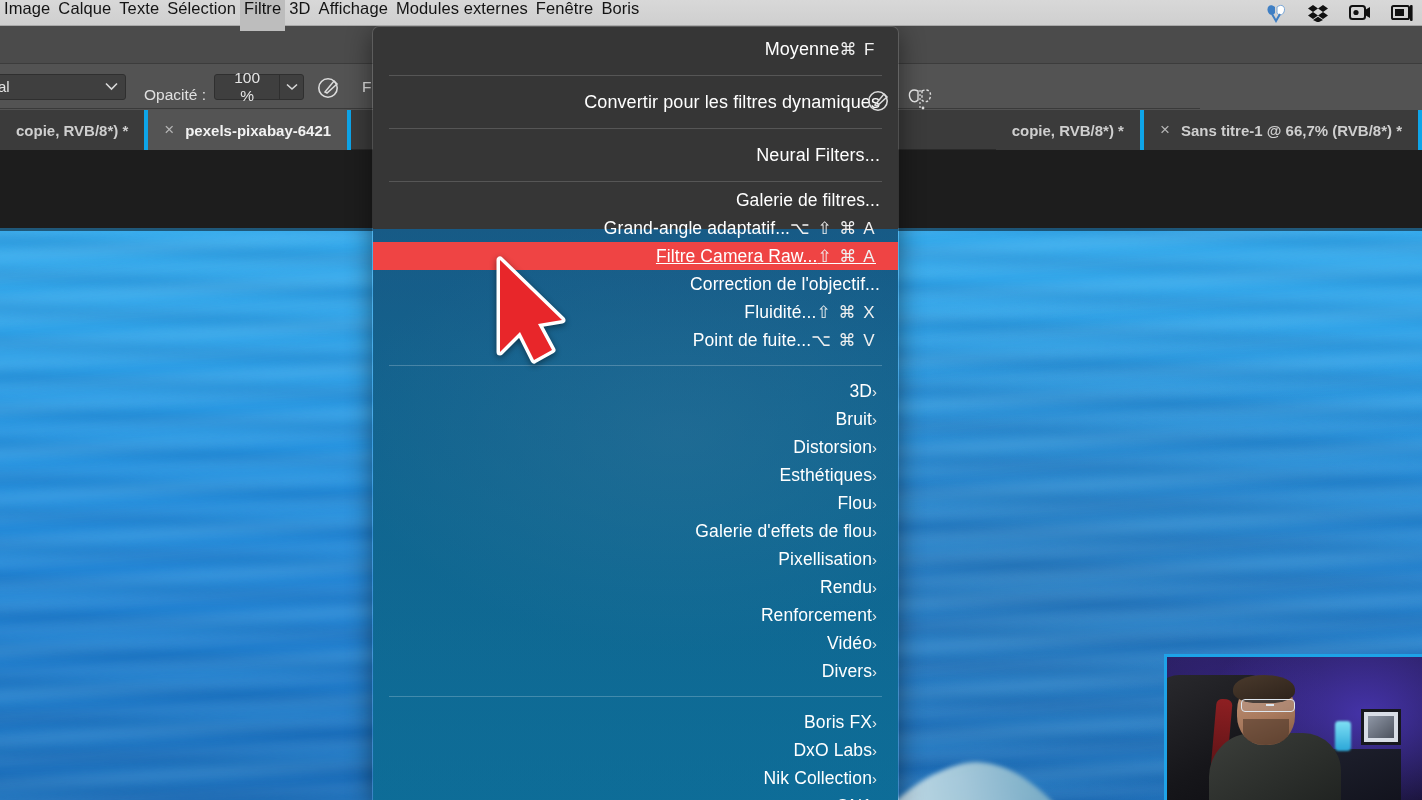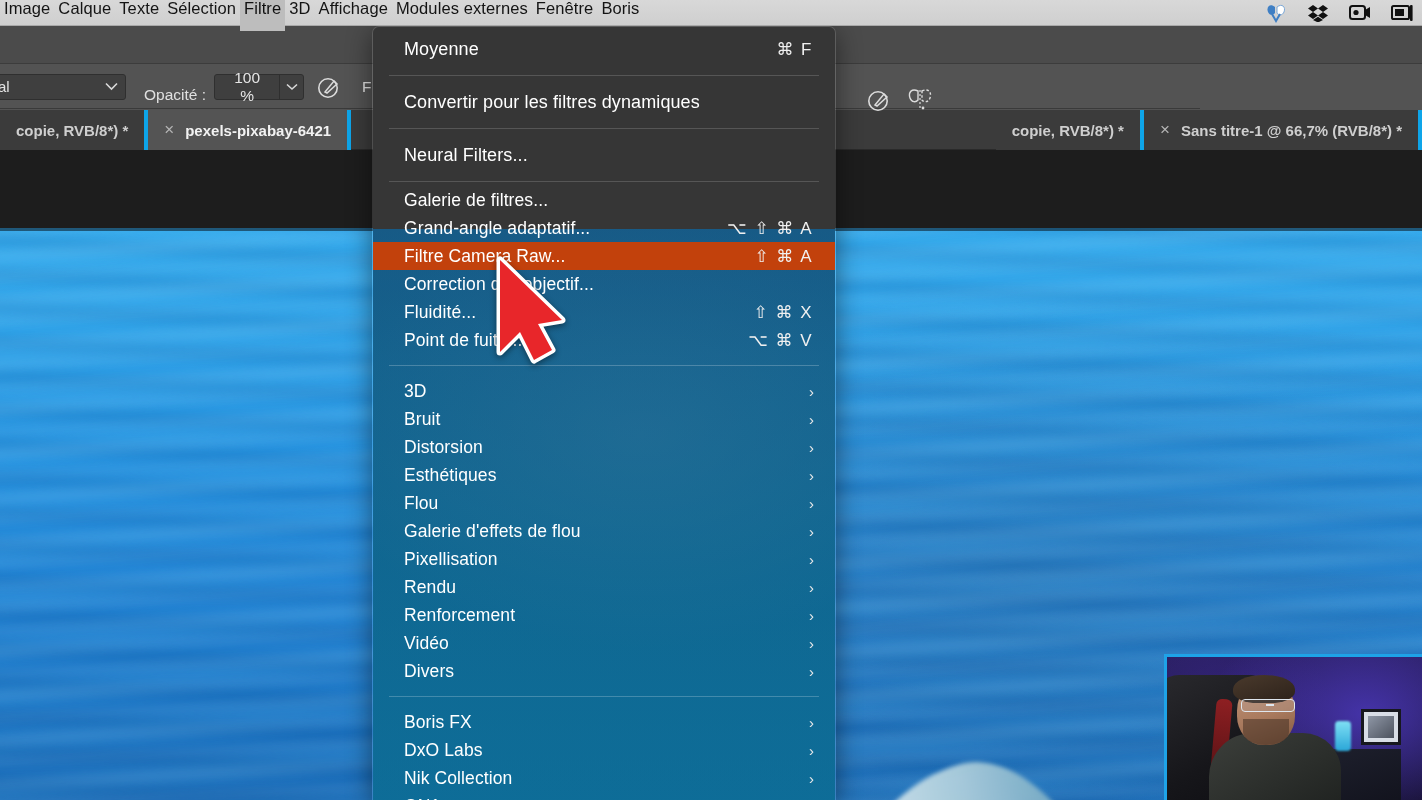--- a/index.html
+++ b/index.html
@@ -132,27 +132,28 @@
     opacity: .97;
   }
   .canvas-topline {
     position: absolute; left: 0; top: 0; width: 1422px; height: 3px;
     background: rgba(10,20,30,.55);
   }
 
   
   .menu {
     position: absolute; left: 372px; top: 26px;
-    width: 464px; height: 774px;
+    width: 527px; height: 774px;
     border-radius: 7px 7px 0 0;
     overflow: hidden;
     box-shadow: 0 6px 26px rgba(0,0,0,.48);
     z-index: 30;
     border: 1px solid rgba(255,255,255,.10);
     border-bottom: none;
+    text-align: right;
   }
   
   .menu-bg-top {
     position: absolute; left: 0; top: 0; width: 100%; height: 202px;
     background: #363636;
   }
   
   .menu-bg-bottom {
     position: absolute; left: 0; top: 202px; width: 100%; bottom: 0;
     background:
@@ -173,21 +174,21 @@
     height: 28px; padding: 0 18px 0 31px;
     color: #ffffff; font-size: 17.5px;
     white-space: nowrap;
   }
   .mitem .mlabel { flex: 1 1 auto; letter-spacing: .1px; }
   .mitem .mshort {
     flex: 0 0 auto; font-size: 17px; color: #f0f0f0;
     letter-spacing: 1.5px; padding-right: 4px;
   }
   .mitem .marrow { flex: 0 0 auto; font-size: 15px; color: #eaeaea; padding-right: 3px; }
-  .mitem.sel { background: #c2410c; }
+  .mitem.sel { background: #ef4444; text-decoration: underline; }
   .mitem.tall { height: 44px; font-size: 18px; }
   .msep { height: 1px; background: rgba(255,255,255,.22); margin: 4px 16px; }
   .msep.dark { background: rgba(255,255,255,.16); }
   .mgap { height: 7px; }
 
   
   .cursor {
     position: absolute; left: 494px; top: 256px;
     width: 72px; height: 108px; z-index: 60;
     pointer-events: none;

